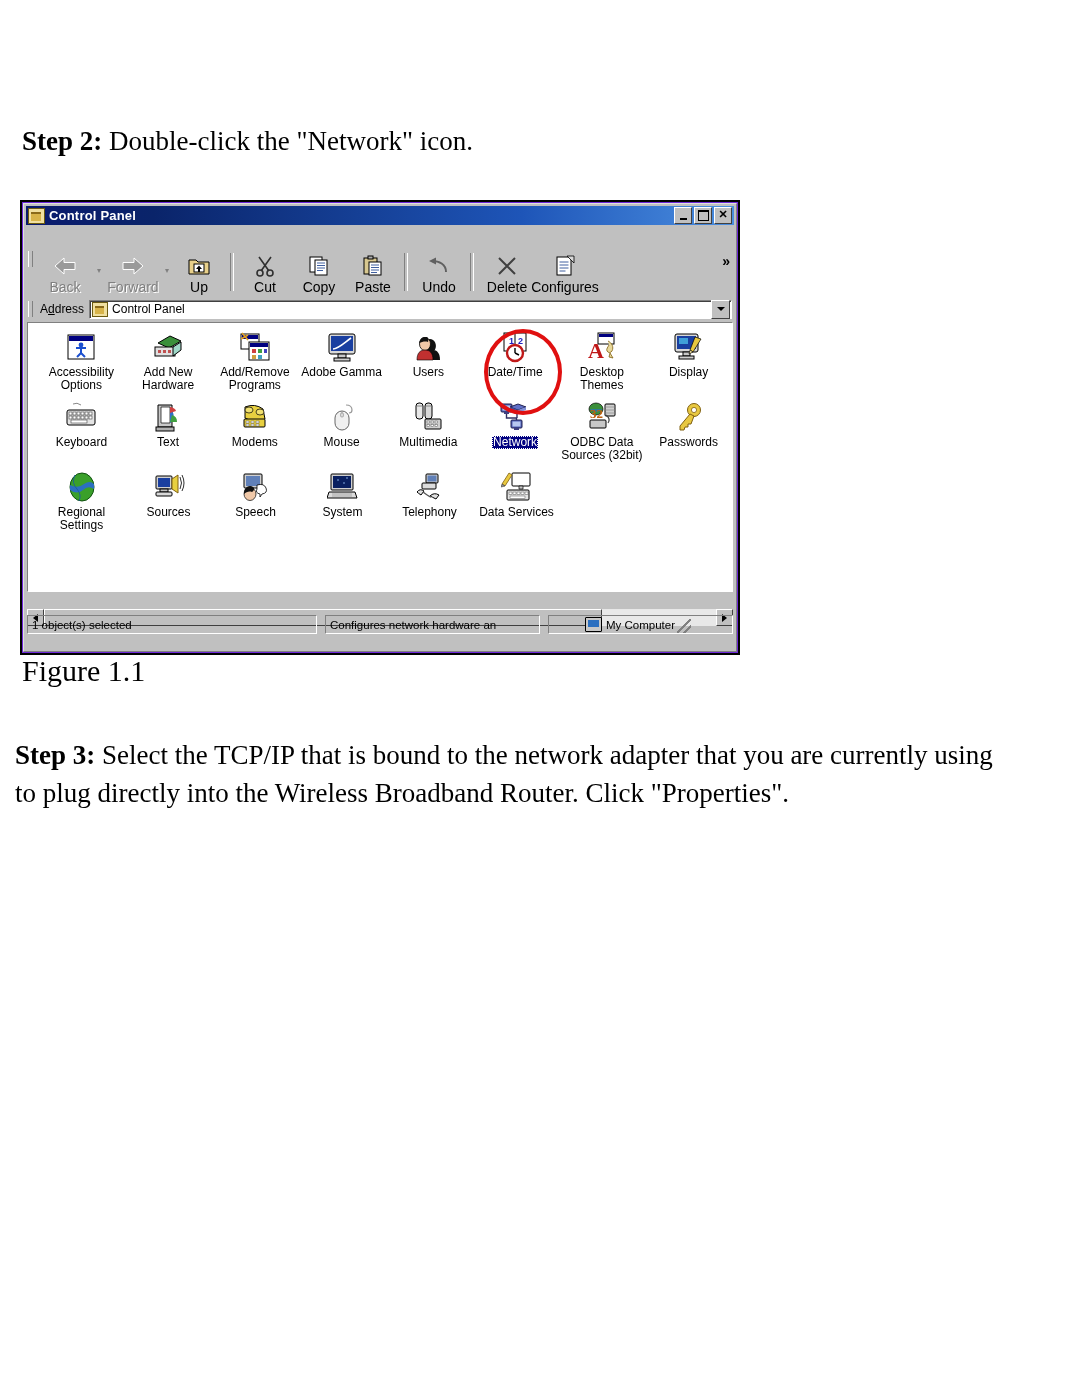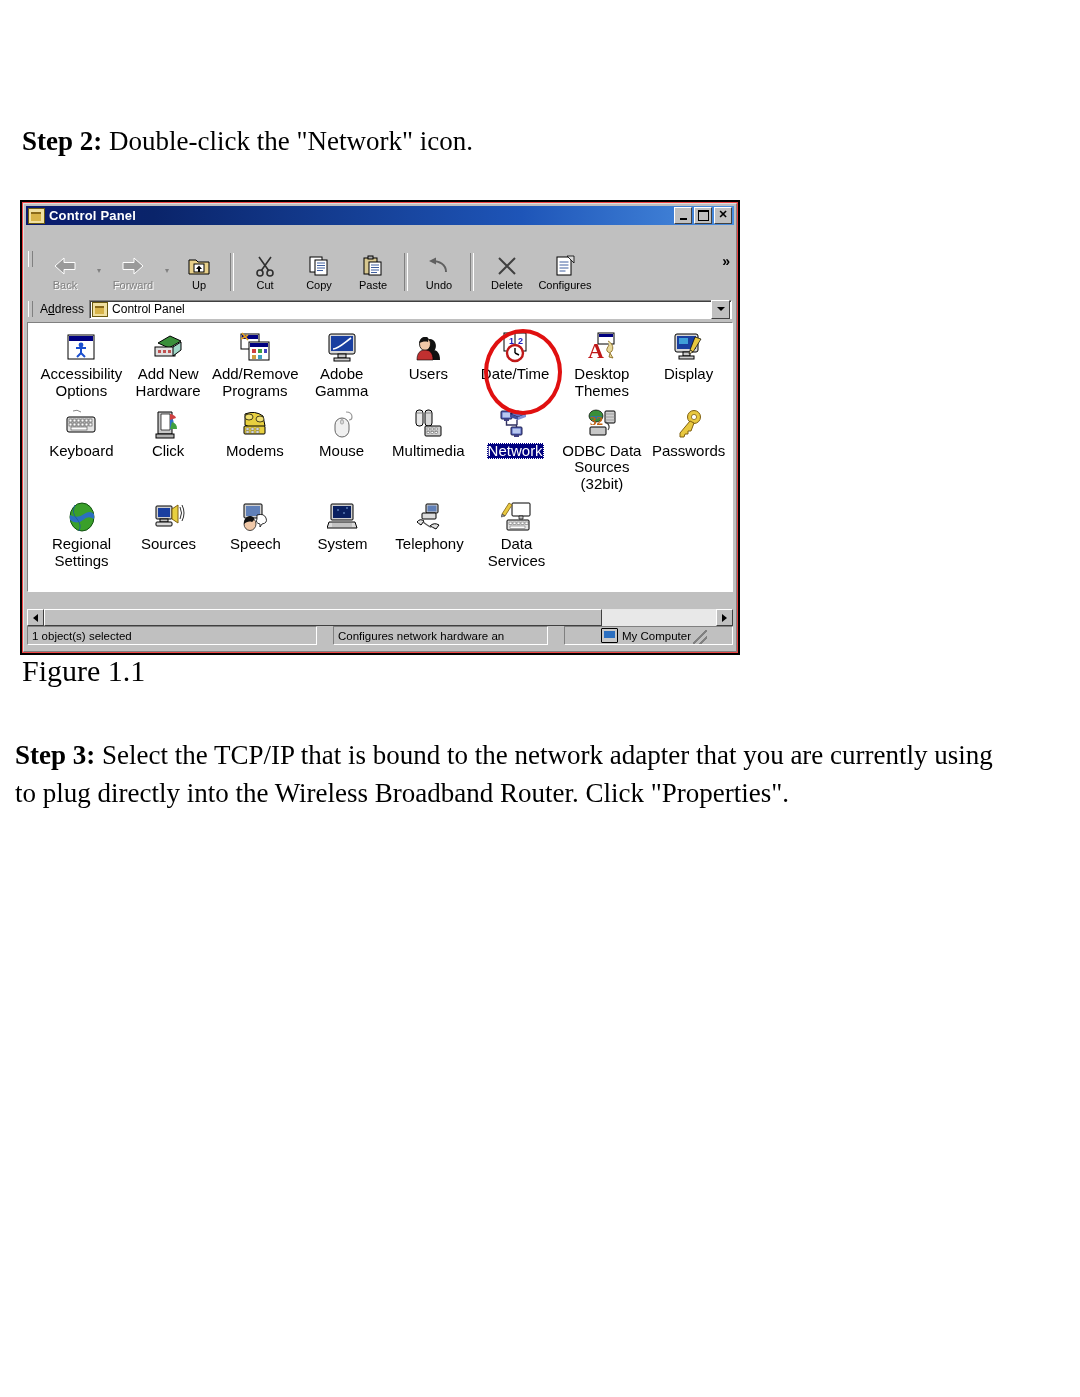--- a/index.html
+++ b/index.html
@@ -17,21 +17,21 @@
     font-size:27px;color:#000;line-height:1.42;
   }
   .step b{font-weight:bold;}
   #step2{left:22px;top:122px;width:1000px;}
   #figcap{position:absolute;left:22px;top:654px;font-size:30px;color:#000;}
   #step3{left:15px;top:736px;width:990px;}
 
   
   .win{
     position:absolute;left:20px;top:200px;width:720px;height:455px;
-    background:#ef4444;
+    background:#6d28d9;
     border:2px solid #000;
     box-sizing:border-box;
     font-family:"Liberation Sans", sans-serif;
   }
   .win-inner{
     position:absolute;left:1px;top:1px;right:1px;bottom:1px;
     background:#c0c0c0;
     border-top:1px solid #dfdfdf;border-left:1px solid #dfdfdf;
     border-right:1px solid #808080;border-bottom:1px solid #808080;
     box-sizing:border-box;
@@ -99,21 +99,21 @@
     background:#c0c0c0;display:flex;align-items:flex-start;
     box-sizing:border-box;padding-top:2px;
   }
   .tbar-btn{
     width:58px;display:flex;flex-direction:column;align-items:center;
     justify-content:flex-start;padding-top:3px;
   }
   .tbar-btn.narrow{width:54px;}
   .tbar-ico{height:24px;display:flex;align-items:center;justify-content:center;}
   .tbar-lab{
-    font-size:11px;color:#000;margin-top:1px;white-space:nowrap;
+    font-size:14px;color:#000;margin-top:1px;white-space:nowrap;
     font-family:"Liberation Sans", sans-serif;
   }
   .disabled .tbar-lab{color:#808080;text-shadow:1px 1px 0 #fff;}
   .sep{
     width:2px;height:38px;margin:2px 4px 0 4px;flex:none;
     border-left:1px solid #808080;border-right:1px solid #fff;
   }
   .dropcaret{
     width:10px;align-self:center;margin-top:-8px;
     font-size:8px;color:#808080;text-align:center;
@@ -167,21 +167,21 @@
   }
   .iconrow{display:flex;padding-left:10px;}
   .cpicon{
     width:87px;display:flex;flex-direction:column;align-items:center;
     padding-top:8px;
   }
   .cpicon .glyph{
     width:32px;height:32px;position:relative;margin-bottom:3px;
   }
   .cpicon .lab{
-    font-size:15px;color:#000;text-align:center;line-height:1.12;
+    font-size:12px;color:#000;text-align:center;line-height:1.12;
     font-family:"Liberation Sans", sans-serif;max-width:86px;
   }
   .cpicon .lab.sel{
     background:#000080;color:#fff;padding:0 1px;
     outline:1px dotted #fff;outline-offset:-1px;display:inline-block;
   }
   .redring{
     position:absolute;border:4px solid #e01010;border-radius:50%;
     width:78px;height:86px;box-sizing:border-box;pointer-events:none;
     left:456px;top:6px;
@@ -205,22 +205,22 @@
     background:#c0c0c0;
     border-top:1px solid #fff;border-left:1px solid #fff;
     border-right:1px solid #404040;border-bottom:1px solid #404040;
     box-sizing:border-box;
   }
   .tri-l{width:0;height:0;border-top:4px solid transparent;border-bottom:4px solid transparent;border-right:5px solid #000;}
   .tri-r{width:0;height:0;border-top:4px solid transparent;border-bottom:4px solid transparent;border-left:5px solid #000;}
 
   
   .statusbar{
-    position:absolute;left:3px;bottom:6px;right:3px;height:19px;
-    display:flex;align-items:stretch;gap:16px;box-sizing:border-box;
+    position:absolute;left:3px;bottom:17px;right:3px;height:19px;
+    display:flex;align-items:stretch;gap:8px;box-sizing:border-box;
   }
   .sb-panel{
     border-top:1px solid #808080;border-left:1px solid #808080;
     border-right:1px solid #fff;border-bottom:1px solid #fff;
     display:flex;align-items:center;padding:0 4px;box-sizing:border-box;
     font-size:11.5px;color:#000;font-family:"Liberation Sans", sans-serif;
     white-space:nowrap;overflow:hidden;
   }
   .sbp1{width:290px;flex:none;}
   .sbp2{width:215px;flex:none;}
@@ -531,21 +531,21 @@
             <span class="glyph">
               <svg width="32" height="32" viewBox="0 0 32 32">
                 <path d="M6 4 h14 v22 h-14 z" fill="#c8c8c8" stroke="#000"></path>
                 <path d="M9 6 h9 v16 h-9 z" fill="#fff" stroke="#000" stroke-width=".7"></path>
                 <path d="M18 8 a7 8 0 0 1 0 14 z" fill="#3070c8"></path>
                 <path d="M18 6 a9 5 0 0 1 6 4 l-6 2z" fill="#d04040"></path>
                 <path d="M20 14 a7 7 0 0 1 5 7 h-7z" fill="#40a040"></path>
                 <rect x="4" y="26" width="18" height="4" fill="#b0b0b0" stroke="#000"></rect>
               </svg>
             </span>
-            <span class="lab">Click</span>
+            <span class="lab">Text</span>
           </div>
 
           <div class="cpicon">
             <span class="glyph">
               <svg width="32" height="32" viewBox="0 0 32 32">
                 <path d="M6 6 q10-4 18 2 l2 10 q-10 5 -20-1 z" fill="#e8d040" stroke="#000"></path>
                 <ellipse cx="10" cy="9" rx="4" ry="3" fill="#f0e070" stroke="#000" stroke-width=".7"></ellipse>
                 <ellipse cx="21" cy="11" rx="4" ry="3" fill="#f0e070" stroke="#000" stroke-width=".7"></ellipse>
                 <rect x="5" y="18" width="21" height="8" rx="1" fill="#e8d040" stroke="#000"></rect>
                 <g fill="#fff" stroke="#555" stroke-width=".5">

